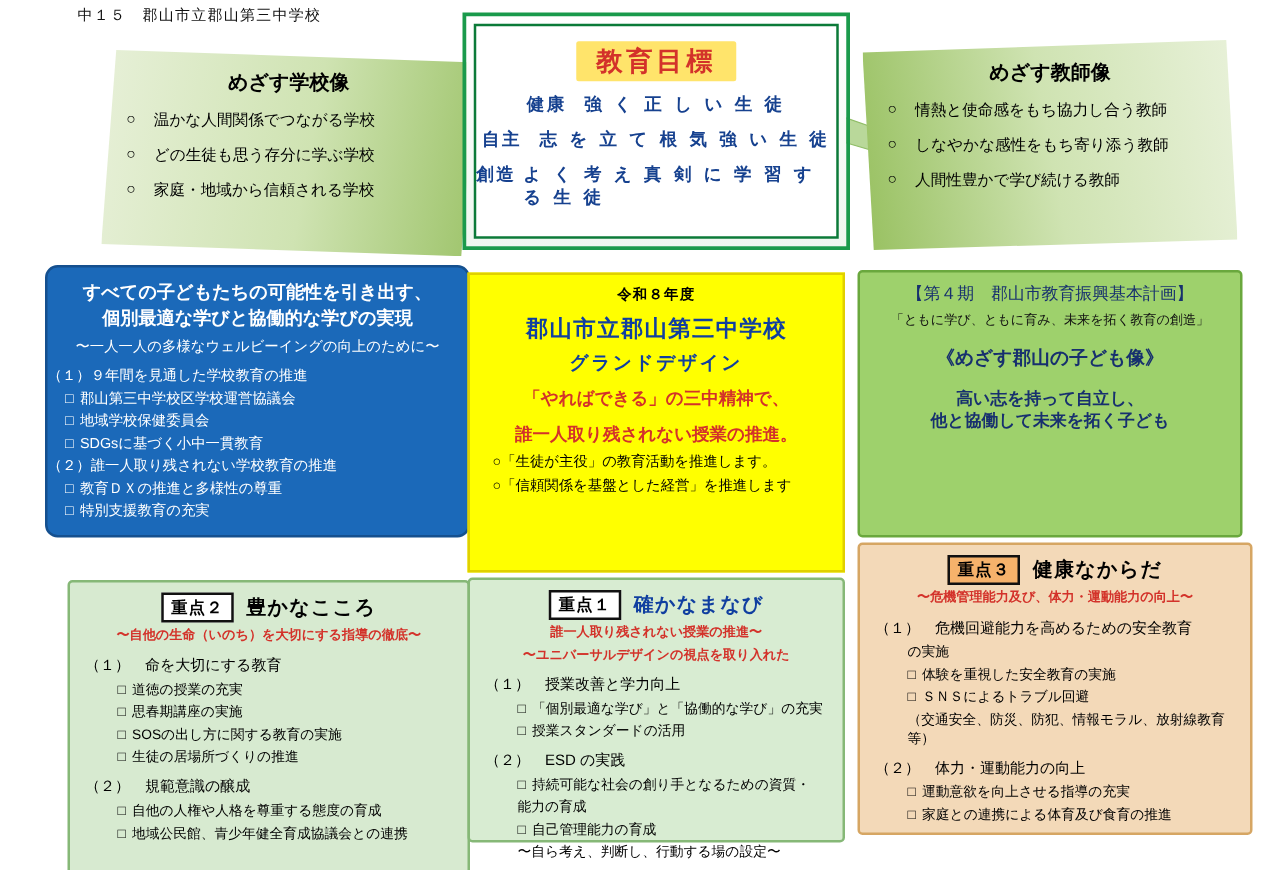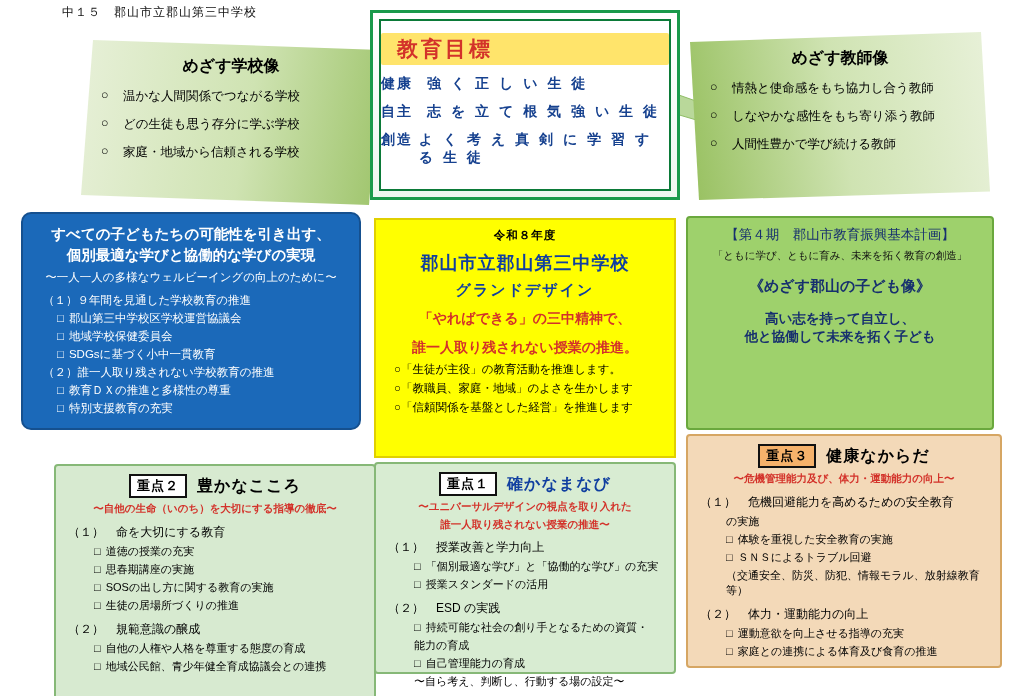--- a/index.html
+++ b/index.html
@@ -20,21 +20,21 @@
   #goal-box{
     left:370px;top:10px;width:310px;height:190px;
     border:3px solid #1a9a4b;
     background:linear-gradient(180deg,#ffffff 0%,#eef7ef 100%);
     padding:6px;
   }
   #goal-inner{
     width:100%;height:100%;
     border:2px solid #0b7a38;
     background:#ffffff;
-    display:flex;flex-direction:column;
+    display:flex;flex-direction:column;align-items:center;
     padding-top:12px;
     box-sizing:border-box;
   }
   #goal-title{
     font-size:21px;font-weight:bold;color:#d3322a;
     background:#ffe46b;
     padding:2px 16px;
     letter-spacing:3px;
     border-radius:2px;
   }
@@ -63,26 +63,26 @@
     clip-path:polygon(0 6%,97% 0,100% 95%,3% 100%);
     padding:10px 14px;
   }
   #teacher-image h3{margin:6px 0 10px 0;text-align:center;font-size:16px;font-weight:bold;}
 
   
   #arrow-left, #arrow-right{z-index:0;}
 
   
   #blue-panel{
-    left:21px;top:212px;width:340px;height:218px;
+    left:36px;top:212px;width:340px;height:218px;
     background:#1b69b9;
     border:2px solid #15508f;
     border-radius:10px;
     color:#fff;
-    padding:10px 20px;
+    padding:10px 0;
   }
   #blue-panel .bt{text-align:center;font-weight:bold;font-size:14.5px;line-height:1.45;}
   #blue-panel .bsub{text-align:center;font-size:11.5px;margin:4px 0 8px 0;}
   #blue-panel .bl{font-size:11.5px;margin:3px 0;}
   #blue-panel .bl.indent{margin-left:14px;}
   #blue-panel .sq{margin-right:5px;}
 
   
   #yellow-panel{
     left:374px;top:218px;width:302px;height:240px;
@@ -227,21 +227,20 @@
   </div>
 </div>
 
 <div class="abs" id="yellow-panel">
   <div class="y-year">令和８年度</div>
   <div class="y-school">郡山市立郡山第三中学校</div>
   <div class="y-gd">グランドデザイン</div>
   <div class="y-red">「やればできる」の三中精神で、</div>
   <div class="y-red">誰一人取り残されない授業の推進。</div>
   <div class="y-item">○「生徒が主役」の教育活動を推進します。</div>
-  <div class="y-item">○「教職員、家庭・地域」のよさを生かします</div>
   <div class="y-item">○「信頼関係を基盤とした経営」を推進します</div>
 </div>
 
 <div class="abs" id="green-panel">
   <div class="g-title">【第４期　郡山市教育振興基本計画】</div>
   <div class="g-sub">「ともに学び、ともに育み、未来を拓く教育の創造」</div>
   <div class="g-mid">《めざす郡山の子ども像》</div>
   <div class="g-line">高い志を持って自立し、</div>
   <div class="g-line2">他と協働して未来を拓く子ども</div>
 </div>
@@ -262,22 +261,22 @@
   <div class="num">（２）　規範意識の醸成</div>
   <div class="sqline"><span class="s">□</span><span>自他の人権や人格を尊重する態度の育成</span></div>
   <div class="sqline"><span class="s">□</span><span>地域公民館、青少年健全育成協議会との連携</span></div>
 </div>
 
 <div class="abs bottom" id="focus1">
   <div class="tagrow">
     <span class="tag">重点１</span>
     <span class="headline blue">確かなまなび</span>
   </div>
+  <div class="redsub">誰一人取り残されない授業の推進〜</div>
   <div class="redsub">〜ユニバーサルデザインの視点を取り入れた</div>
-  <div class="redsub">誰一人取り残されない授業の推進〜</div>
 
   <div class="num">（１）　授業改善と学力向上</div>
   <div class="sqline"><span class="s">□</span><span>「個別最適な学び」と「協働的な学び」の充実</span></div>
   <div class="sqline"><span class="s">□</span><span>授業スタンダードの活用</span></div>
 
   <div class="num">（２）　ESD の実践</div>
   <div class="sqline"><span class="s">□</span><span>持続可能な社会の創り手となるための資質・</span></div>
   <div class="plain">能力の育成</div>
   <div class="sqline"><span class="s">□</span><span>自己管理能力の育成</span></div>
   <div class="plain">〜自ら考え、判断し、行動する場の設定〜</div>

